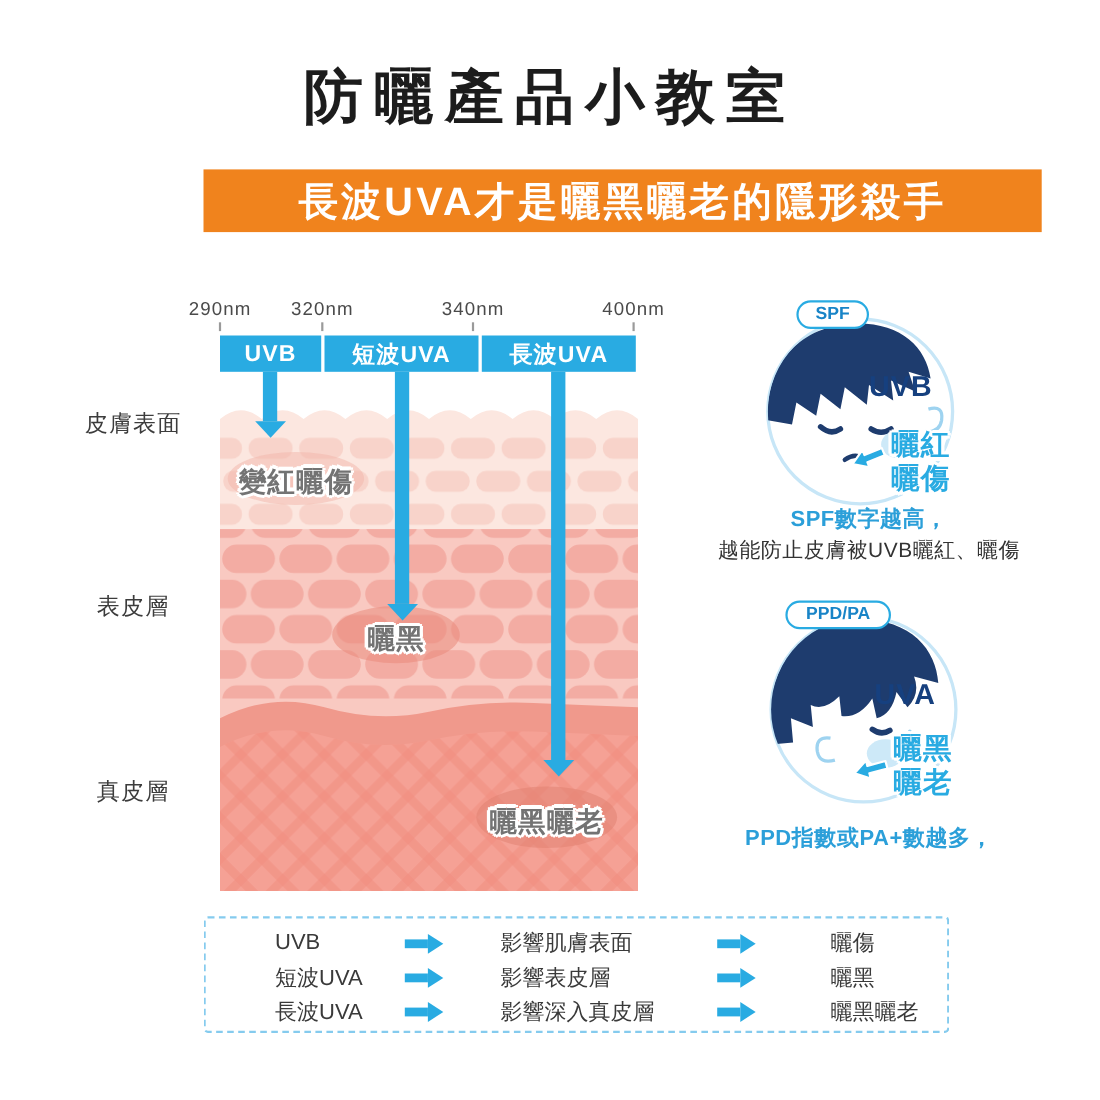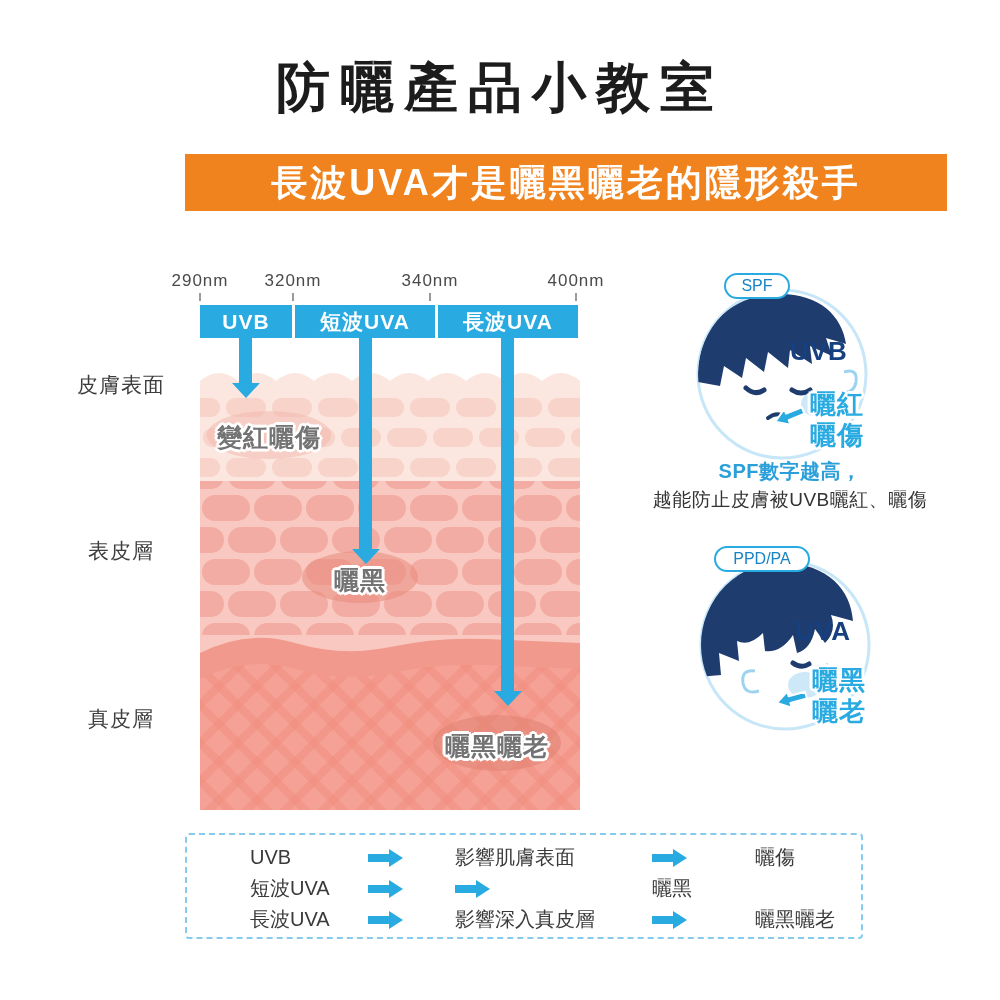--- a/index.html
+++ b/index.html
@@ -44,21 +44,21 @@
 
   .fx { position:absolute; transform:translateX(-50%); font-size:25px; font-weight:700;
     color:#737373; white-space:nowrap; letter-spacing:1px; }
   .fx0{left:269px; top:421px;} .fx1{left:360px; top:564px;} .fx2{left:497px; top:730px;}
 
   .panel { position:absolute; width:300px; }
   .spf-panel { left:640px; top:265px; height:270px; }
   .ppd-panel { left:640px; top:540px; height:285px; }
 
   .badge { position:absolute; background:#fff; border:2px solid #29ABE2; border-radius:14px;
-    color:#1884C7; font-size:16px; font-weight:400; text-align:center;
+    color:#1884C7; font-size:16px; font-weight:700; text-align:center;
     height:26px; line-height:22px; z-index:4; }
   .spf-badge{left:84px; top:8px; width:66px;}
   .ppd-badge{left:74px; top:6px; width:96px;}
 
   .face { position:absolute; z-index:1; }
   .face-1{left:54px; top:21px;} .face-2{left:57px; top:17px;}
 
   .uv-name { position:absolute; font-size:26px; font-weight:700; color:#16407F;
     letter-spacing:1px; z-index:3; }
   .spf-uv{left:150px; top:71px;} .ppd-uv{left:155px; top:76px;}
@@ -218,33 +218,35 @@
     <div class="uv-name ppd-uv">UVA</div>
     <div class="pointer-arrow ppd-ptr">
       <svg width="36" height="22" viewBox="0 0 36 22">
         <path d="M3,11 L16,2.5 L16,7.5 L33,7.5 L33,14.5 L16,14.5 L16,19.5 Z" fill="#29ABE2" stroke="#fff" stroke-width="2" stroke-linejoin="round"></path>
       </svg>
     </div>
     <div class="fx-stack ppd-fx outline">
       <span>曬黑</span>
       <span>曬老</span>
     </div>
+    <div class="cap1 ppd-cap1">PPD指數或PA+數越多，</div>
   </div>
 
   <div class="summary">
     <div class="srow">
       <div>UVB</div>
       <div class="t-arrow"></div>
       <div>影響肌膚表面</div>
       <div class="t-arrow"></div>
       <div>曬傷</div>
     </div>
     <div class="srow">
       <div>短波UVA</div>
       <div class="t-arrow"></div>
+      <div>影響表皮層</div>
       <div class="t-arrow"></div>
       <div>曬黑</div>
     </div>
     <div class="srow">
       <div>長波UVA</div>
       <div class="t-arrow"></div>
       <div>影響深入真皮層</div>
       <div class="t-arrow"></div>
       <div>曬黑曬老</div>
     </div>

